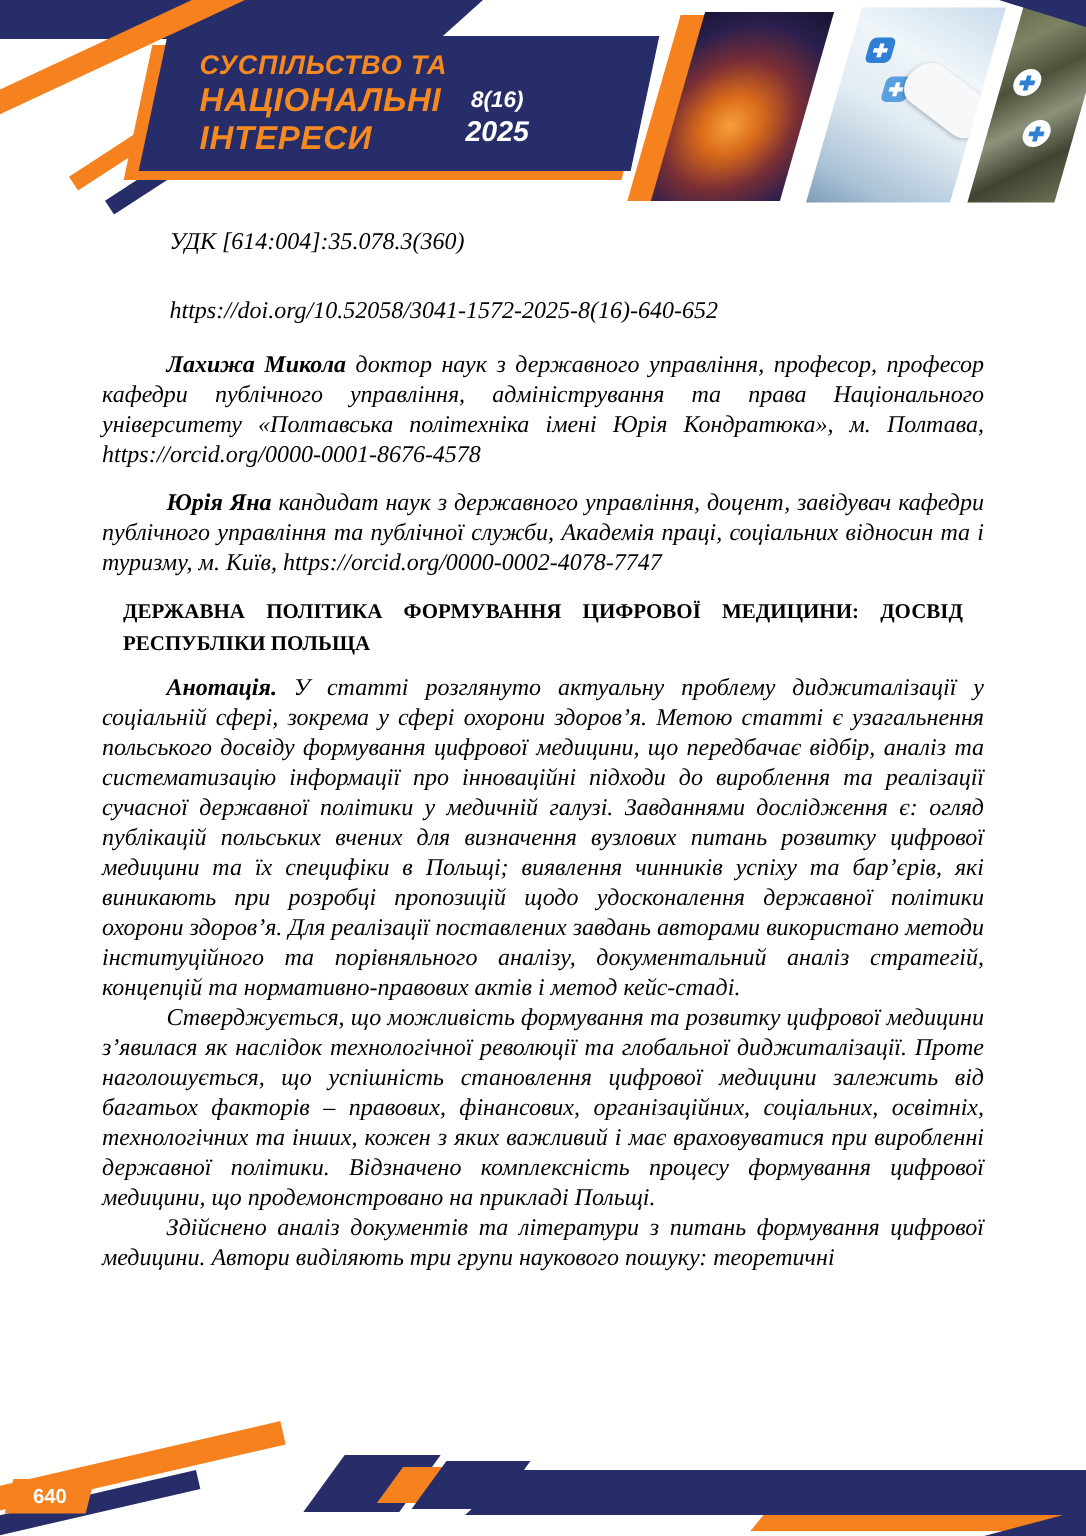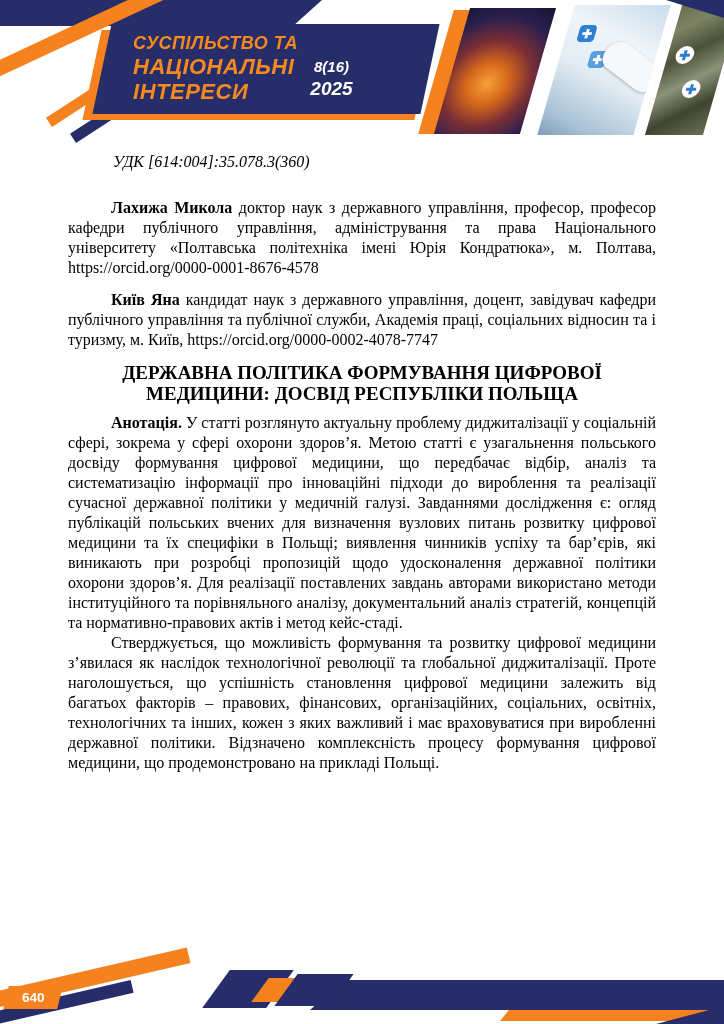--- a/index.html
+++ b/index.html
@@ -121,28 +121,28 @@
 
   
   .content {
     position: absolute; left: 68px; top: 147px; width: 588px;
     font-size: 16px; line-height: 20px;
     text-align: justify;
   }
   .meta { font-style: italic; text-indent: 45px; }
   .udc { margin: 5px 0 26px 0; }
   .doi { margin: 0 0 16px 0; }
-  .para { text-indent: 43px; margin: 0; }
+  .para { text-indent: 43px; margin: 0; font-style: italic; }
   .author-block { margin: 0 0 12px 0; }
   .author-block:last-of-type { margin-bottom: 14px; }
   .article-title {
     width: 560px;
     margin: 0 auto 9px auto;
-    font-size: 19px; line-height: 21px;
-    font-weight: bold; text-align: center; text-indent: 0;
+    font-size: 14px; line-height: 21px;
+    font-weight: bold; text-indent: 0;
   }
 
   
   .footer { position: absolute; left: 0; top: 954px; width: 724px; height: 70px; }
 
   .ft-stripe-orange-left {
     left: -14px; top: 40px; width: 208px; height: 16px;
     background: #f5821f;
     transform: rotate(-13deg); transform-origin: left center;
     z-index: 2;
@@ -226,37 +226,39 @@
     </div>
     <div class="shape photo-tile tile3">
       <span class="med-chip chip-c">✚</span>
       <span class="med-chip chip-d">✚</span>
     </div>
     <div class="shape hdr-corner-navy"></div>
   </header>
 
   <main class="content">
     <p class="meta udc">УДК [614:004]:35.078.3(360)</p>
+    <p class="meta doi">https://doi.org/10.52058/3041-1572-2025-8(16)-640-652</p>
 
     <p class="para author-block">
       <b>Лахижа Микола</b>
       <span>доктор наук з державного управління, професор, професор кафедри публічного управління, адміністрування та права Національного університету «Полтавська політехніка імені Юрія Кондратюка», м. Полтава, https://orcid.org/0000-0001-8676-4578</span>
     </p>
     <p class="para author-block">
-      <b>Київ Яна</b>
+      <b>Юрія Яна</b>
       <span>кандидат наук з державного управління, доцент, завідувач кафедри публічного управління та публічної служби, Академія праці, соціальних відносин та і туризму, м. Київ, https://orcid.org/0000-0002-4078-7747</span>
     </p>
 
     <h1 class="article-title">ДЕРЖАВНА ПОЛІТИКА ФОРМУВАННЯ ЦИФРОВОЇ МЕДИЦИНИ: ДОСВІД РЕСПУБЛІКИ ПОЛЬЩА</h1>
 
     <p class="para">
       <b>Анотація.</b>
       <span>У статті розглянуто актуальну проблему диджиталізації у соціальній сфері, зокрема у сфері охорони здоров’я. Метою статті є узагальнення польського досвіду формування цифрової медицини, що передбачає відбір, аналіз та систематизацію інформації про інноваційні підходи до вироблення та реалізації сучасної державної політики у медичній галузі. Завданнями дослідження є: огляд публікацій польських вчених для визначення вузлових питань розвитку цифрової медицини та їх специфіки в Польщі; виявлення чинників успіху та бар’єрів, які виникають при розробці пропозицій щодо удосконалення державної політики охорони здоров’я. Для реалізації поставлених завдань авторами використано методи інституційного та порівняльного аналізу, документальний аналіз стратегій, концепцій та нормативно-правових актів і метод кейс-стаді.</span>
     </p>
     <p class="para">Стверджується, що можливість формування та розвитку цифрової медицини з’явилася як наслідок технологічної революції та глобальної диджиталізації. Проте наголошується, що успішність становлення цифрової медицини залежить від багатьох факторів – правових, фінансових, організаційних, соціальних, освітніх, технологічних та інших, кожен з яких важливий і має враховуватися при виробленні державної політики. Відзначено комплексність процесу формування цифрової медицини, що продемонстровано на прикладі Польщі.</p>
+    <p class="para">Здійснено аналіз документів та літератури з питань формування цифрової медицини. Автори виділяють три групи наукового пошуку: теоретичні</p>
   </main>
 
   <footer class="footer">
     <div class="shape ft-stripe-navy-left"></div>
     <div class="shape ft-stripe-orange-left"></div>
     <div class="shape ft-page-chip">
       <span class="chip-inner">640</span>
     </div>
     <div class="shape ft-chv-navy-1"></div>
     <div class="shape ft-chv-orange"></div>

